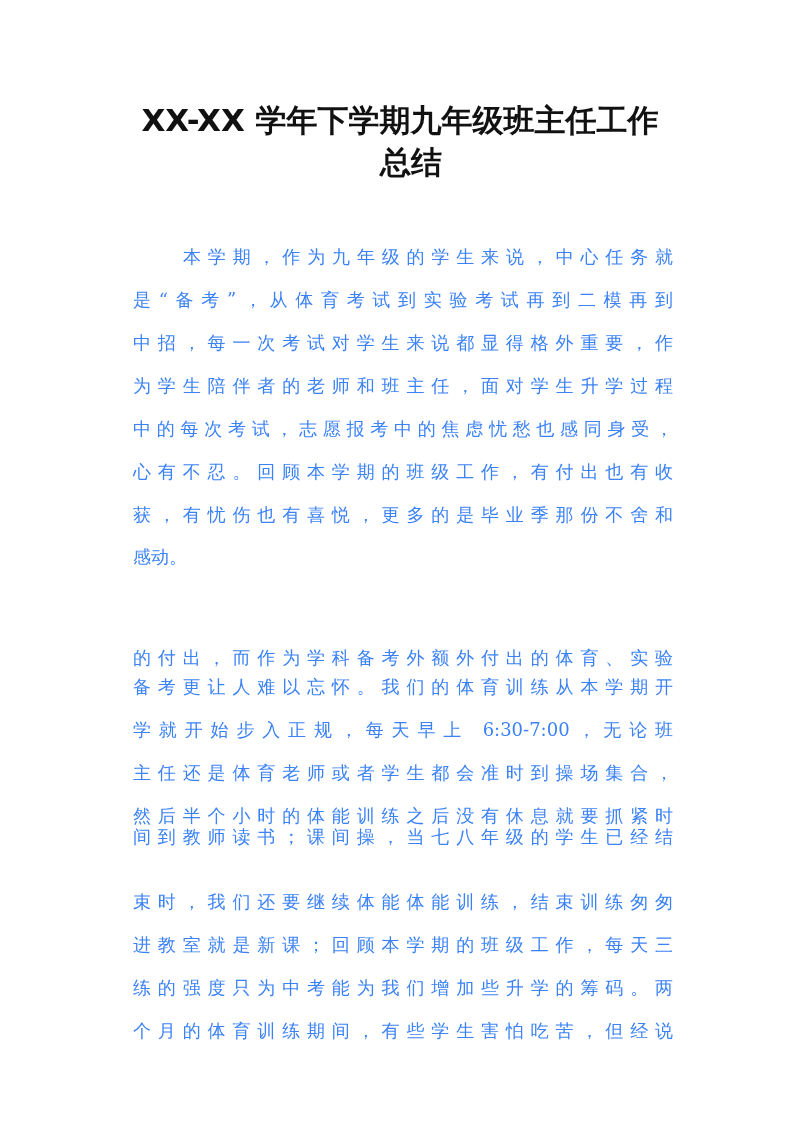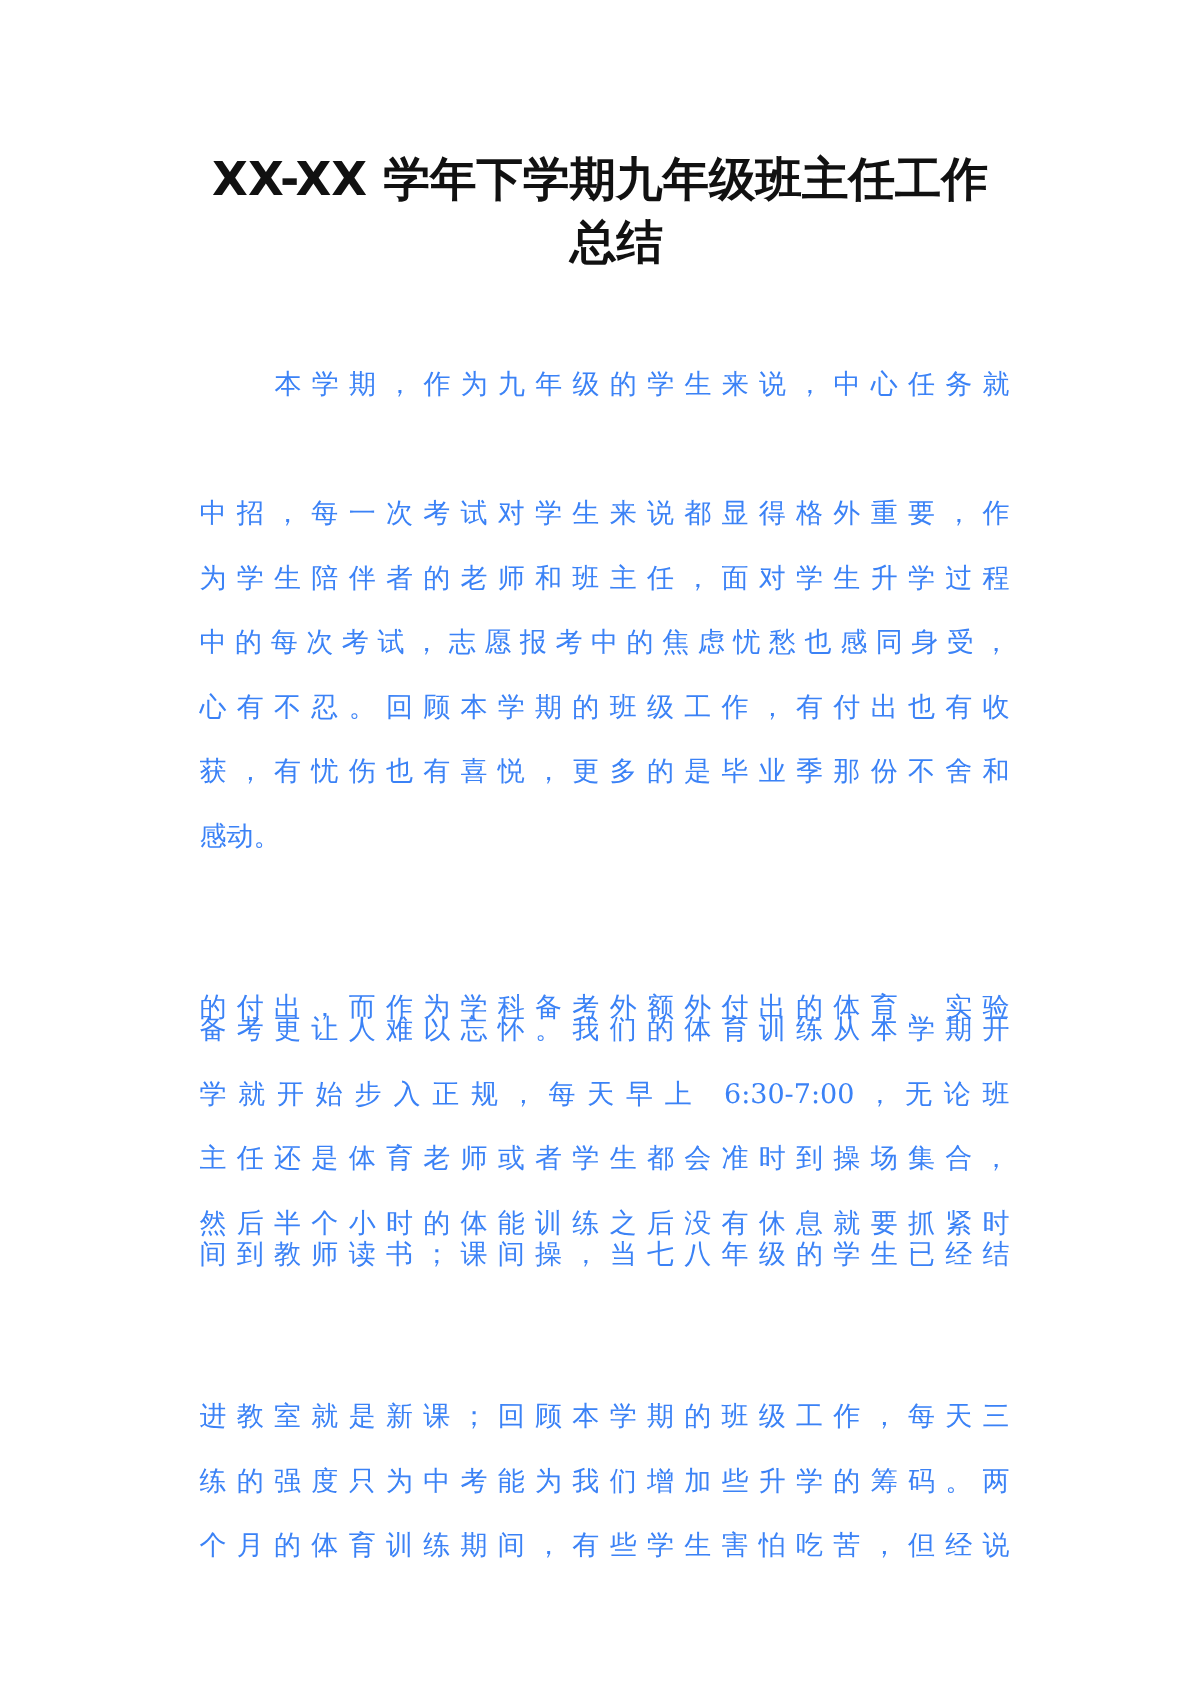--- a/index.html
+++ b/index.html
@@ -41,43 +41,46 @@
       font-family: "DejaVu Serif", serif;
       font-size: 18px;
       line-height: 34px;
       white-space: nowrap;
       color: #3b82f6;
       text-align: justify;
       text-align-last: justify;
     }
     .body-line.last {
       text-align-last: left;
+      font-family: Liberation Mono, monospace;
     }
     .body-line.indent {
       left: 183px;
       width: 490px;
     }
   </style>
 </head>
 <body>
 
 <div class="page">
   <div class="title title-line1">XX-XX 学年下学期九年级班主任工作</div>
   <div class="title title-line2">总结</div>
 
   <div class="body-line indent" style="top:240px">本学期，作为九年级的学生来说，中心任务就</div>
+  <div class="body-line" style="top:283px">是“备考”，从体育考试到实验考试再到二模再到</div>
   <div class="body-line" style="top:326px">中招，每一次考试对学生来说都显得格外重要，作</div>
   <div class="body-line" style="top:369px">为学生陪伴者的老师和班主任，面对学生升学过程</div>
   <div class="body-line" style="top:412px">中的每次考试，志愿报考中的焦虑忧愁也感同身受，</div>
   <div class="body-line" style="top:455px">心有不忍。回顾本学期的班级工作，有付出也有收</div>
   <div class="body-line" style="top:498px">获，有忧伤也有喜悦，更多的是毕业季那份不舍和</div>
   <div class="body-line last" style="top:541px">感动。</div>
 
-  <div class="body-line" style="top:655px">的付出，而作为学科备考外额外付出的体育、实验</div>
+  <div class="body-line" style="top:641px">的付出，而作为学科备考外额外付出的体育、实验</div>
   <div class="body-line" style="top:670px">备考更让人难以忘怀。我们的体育训练从本学期开</div>
   <div class="body-line" style="top:713px">学就开始步入正规，每天早上 6:30-7:00，无论班</div>
   <div class="body-line" style="top:756px">主任还是体育老师或者学生都会准时到操场集合，</div>
   <div class="body-line" style="top:799px">然后半个小时的体能训练之后没有休息就要抓紧时</div>
   <div class="body-line" style="top:820px">间到教师读书；课间操，当七八年级的学生已经结</div>
+  <div class="body-line" style="top:885px">束时，我们还要继续体能体能训练，结束训练匆匆</div>
   <div class="body-line" style="top:928px">进教室就是新课；回顾本学期的班级工作，每天三</div>
   <div class="body-line" style="top:971px">练的强度只为中考能为我们增加些升学的筹码。两</div>
   <div class="body-line" style="top:1014px">个月的体育训练期间，有些学生害怕吃苦，但经说</div>
 </div>
 
 </body></html>

